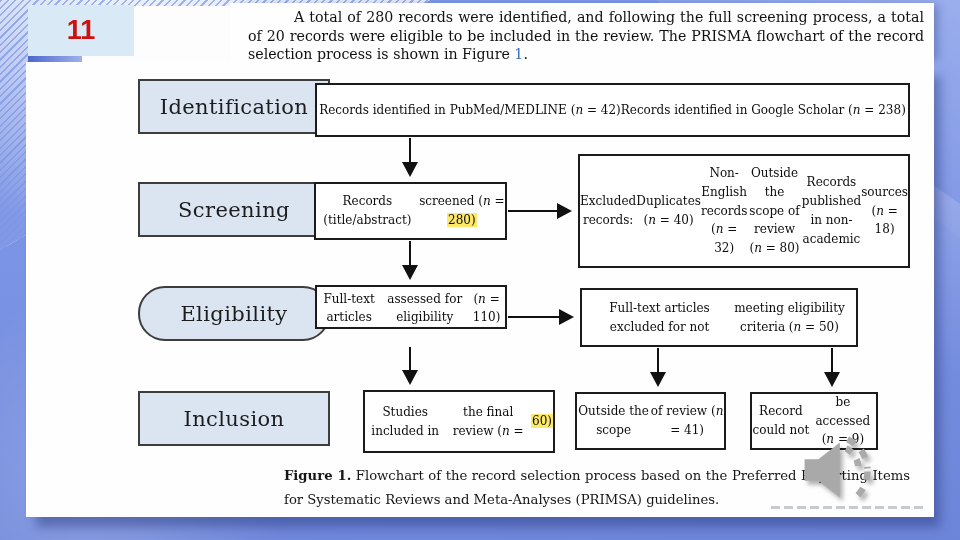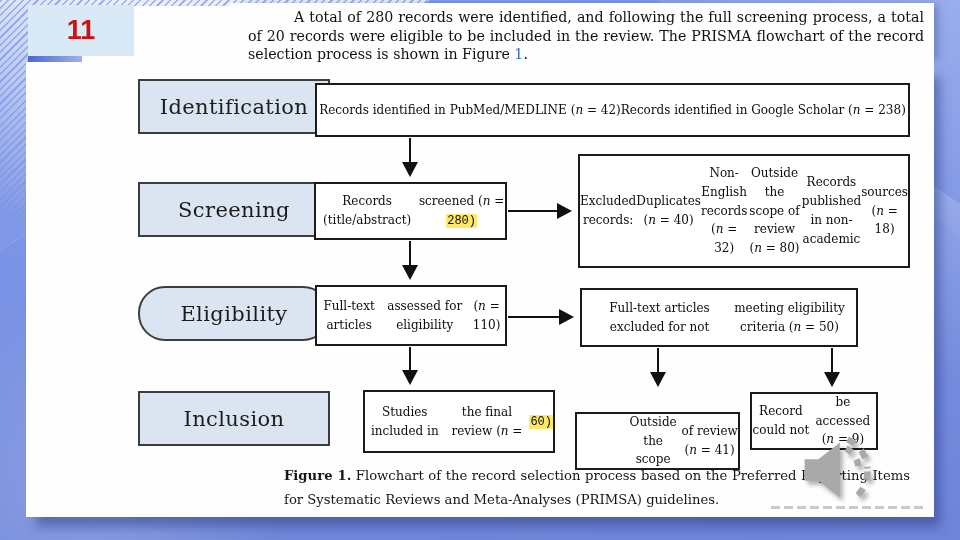--- a/index.html
+++ b/index.html
@@ -36,33 +36,33 @@
   
   .sbox{position:absolute;left:69px;width:192px;height:55px;background:#dbe5f2;
         border:2.5px solid #3d3d3d;box-sizing:border-box;
         display:flex;align-items:center;justify-content:center;
         font-size:21px;color:#1c1c1c;letter-spacing:.4px;margin-left:43px;}
   .fbox{position:absolute;background:#fff;border:2px solid #1b1b1b;box-sizing:border-box;
         display:flex;flex-direction:row;align-items:center;justify-content:center;
         font-size:12px;line-height:18.6px;color:#0d0d0d;text-align:center;}
   .it{font-style:italic;}
   .b{font-weight:bold;}
-  .hl{background:#fde869;padding:0 1px;font-family:Liberation Mono, monospace;}
+  .hl{background:#fde869;padding:0 1px;}
   .link{color:#3b6cc0;}
   .s-identification{top:17px;}
   .s-screening{top:120px;}
   .s-eligibility{top:224px;border-radius:27px;}
   .s-inclusion{top:329px;}
   .b-identified{left:289px;top:21px;width:595px;height:54px;}
   .b-screened{left:288px;top:120px;width:193px;height:58px;}
   .b-excluded{left:552px;top:92px;width:332px;height:114px;line-height:18.9px;}
-  .b-eligibility{left:289px;top:223px;width:192px;height:61px;}
+  .b-eligibility{left:289px;top:223px;width:192px;height:44px;align-items:flex-end;}
   .b-ft-excluded{left:554px;top:226px;width:278px;height:59px;padding-left:14px;}
   .b-included{left:289px;top:328px;width:192px;height:63px;margin-left:48px;}
-  .b-outside{left:549px;top:350px;width:165px;height:58px;padding-left:48px;}
+  .b-outside{left:549px;top:330px;width:151px;height:58px;}
   .b-noaccess{left:724px;top:330px;width:128px;height:58px;}
   .arrows{position:absolute;left:0;top:0;width:908px;height:455px;pointer-events:none;}
   .caption{position:absolute;left:258px;top:402px;width:626px;font-size:13.2px;line-height:23.5px;
         color:#161616;text-align:justify;margin:0;}
   .fineprint{position:absolute;left:745px;top:444px;width:152px;height:3px;opacity:.55;
         background:repeating-linear-gradient(90deg,#9aa0a8 0 9px,transparent 9px 13px);}
   .speaker{position:absolute;left:800px;top:430px;width:92px;height:80px;
         filter:drop-shadow(3px 4px 2px rgba(0,0,0,.30));}
 </style>
 </head>

